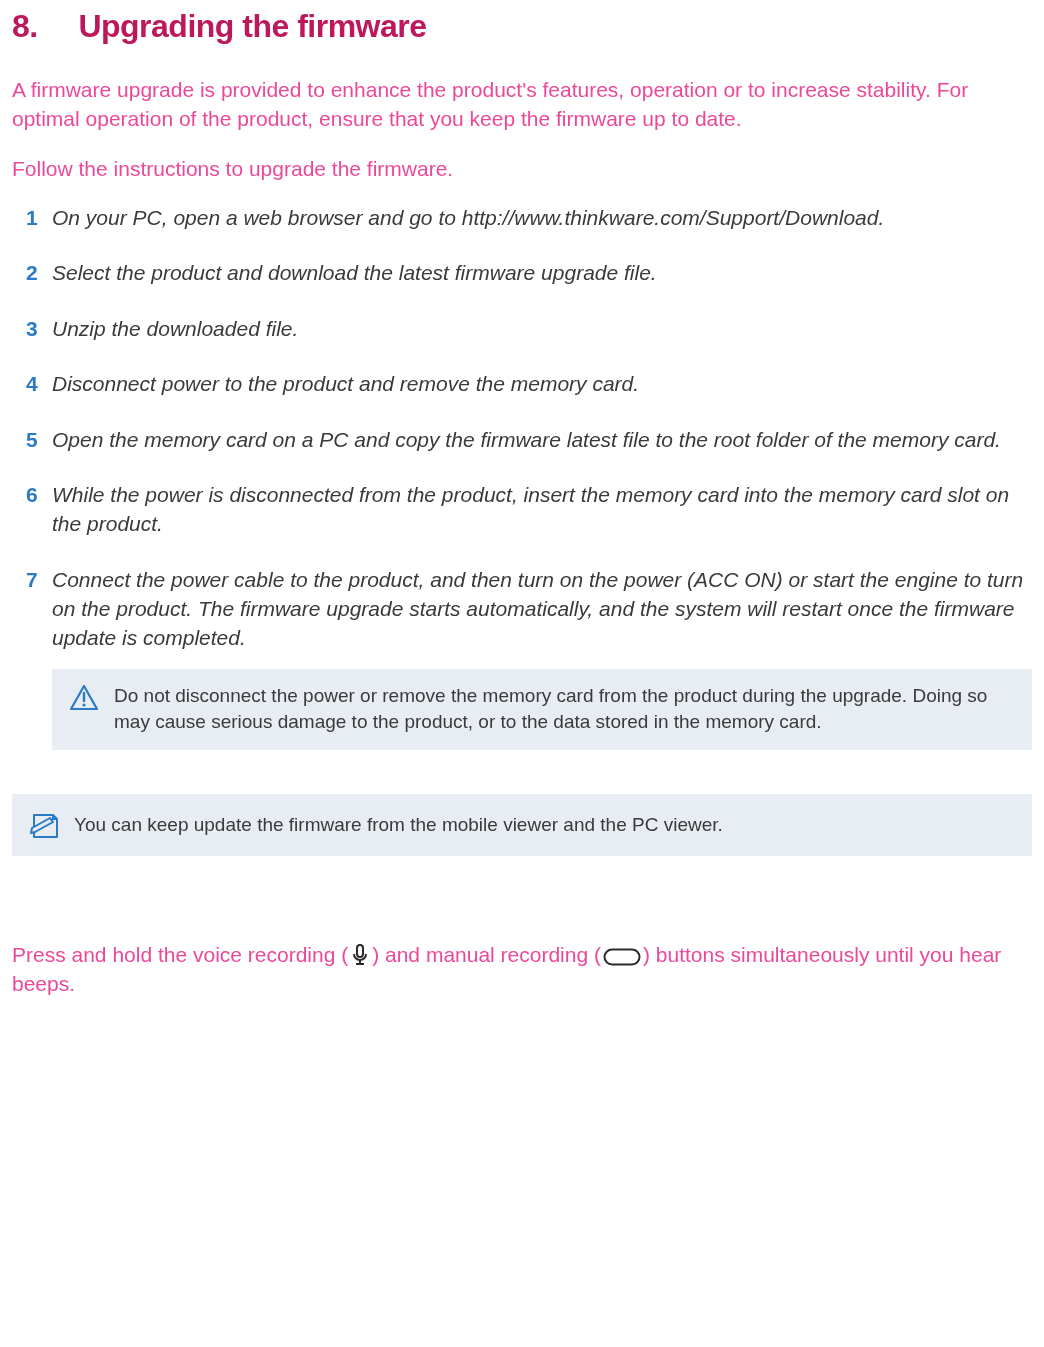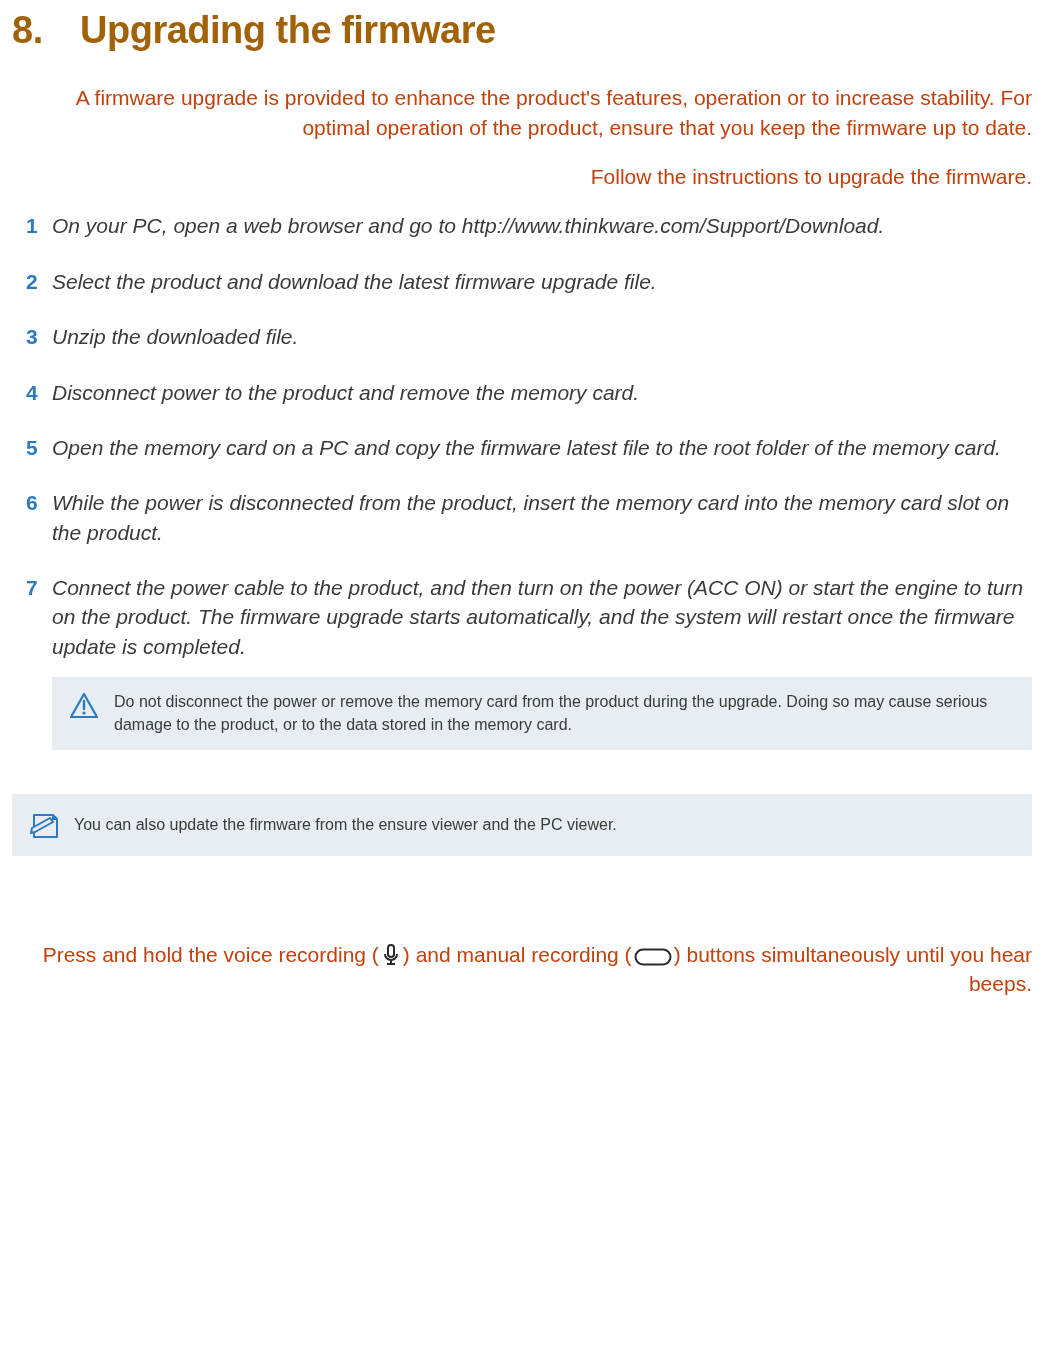--- a/index.html
+++ b/index.html
@@ -6,45 +6,45 @@
     body {
       font-family: Arial, Helvetica, sans-serif;
       color: #3a3a3a;
       width: 1044px;
       padding: 4px 12px 12px 12px;
       line-height: 1.4;
       font-size: 21px;
       font-stretch: condensed;
     }
     h1.section {
-      color: #a16207;
+      color: #be185d;
       font-weight: 700;
-      font-size: 38px;
+      font-size: 32px;
       margin-bottom: 26px;
       letter-spacing: -0.5px;
     }
     h1.section .num { display:inline-block; min-width: 58px; }
-    p.body { margin-bottom: 20px; color:#c2410c;text-align:right; }
+    p.body { margin-bottom: 20px; color:#ec4899; }
     .steps { padding-left: 14px; }
     .step { display:flex; margin-bottom: 26px; }
     .step .n { color:#2b7ac5; font-weight:700; width:26px; flex:0 0 26px; font-size:21px; }
     .step .t { flex:1;font-style:italic; }
     .callout {
       background:#e7edf2;
       display:flex;
       padding:14px 18px;
       margin-left:26px;
       margin-top:4px;
       margin-bottom:10px;
       align-items:flex-start;
       gap:14px;
     }
     .callout.note2 { margin-left:0; margin-top:44px; padding:16px 18px; align-items:center;}
     .callout .icon { flex:0 0 30px; margin-top:2px; }
-    .callout .txt { flex:1; font-size:16px; color:#3a3a3a; }
+    .callout .txt { flex:1; font-size:19px; color:#3a3a3a; }
     .sec9 { margin-top:84px; }
     .inline-icon { display:inline-block; vertical-align:-4px; margin:0 2px; }
     svg { display:block; }
   </style>
 </head>
 <body>
 
 <h1 class="section">
   <span class="num">8.</span>
   <span>Upgrading the firmware</span>
@@ -96,21 +96,21 @@
 </div>
 
 <div class="callout note2">
   <div class="icon">
     <svg width="30" height="28" viewBox="0 0 30 28">
       <path d="M4 3 H23 L27 7 V25 H4 Z" fill="none" stroke="#2b7ac5" stroke-width="2" stroke-linejoin="round"></path>
       <path d="M23 3 V7 H27" fill="none" stroke="#2b7ac5" stroke-width="2"></path>
       <path d="M2 16 L20 6 L23 10 L5 20 L1 21 Z" fill="#e7edf2" stroke="#2b7ac5" stroke-width="2" stroke-linejoin="round"></path>
     </svg>
   </div>
-  <div class="txt">You can also update the firmware from the ensure viewer and the PC viewer.</div>
+  <div class="txt">You can keep update the firmware from the mobile viewer and the PC viewer.</div>
 </div>
 
 <div class="sec9">
 
   <p class="body">
     <span>Press and hold the voice recording (</span><span class="inline-icon"><svg width="20" height="22" viewBox="0 0 20 22">
           <rect x="7" y="1" width="6" height="12" rx="3" fill="none" stroke="#2a2a2a" stroke-width="2"></rect>
           <path d="M4 10 a6 6 0 0 0 12 0" fill="none" stroke="#2a2a2a" stroke-width="2"></path>
           <line x1="10" y1="16" x2="10" y2="20" stroke="#2a2a2a" stroke-width="2"></line>
           <line x1="6" y1="20" x2="14" y2="20" stroke="#2a2a2a" stroke-width="2"></line>

